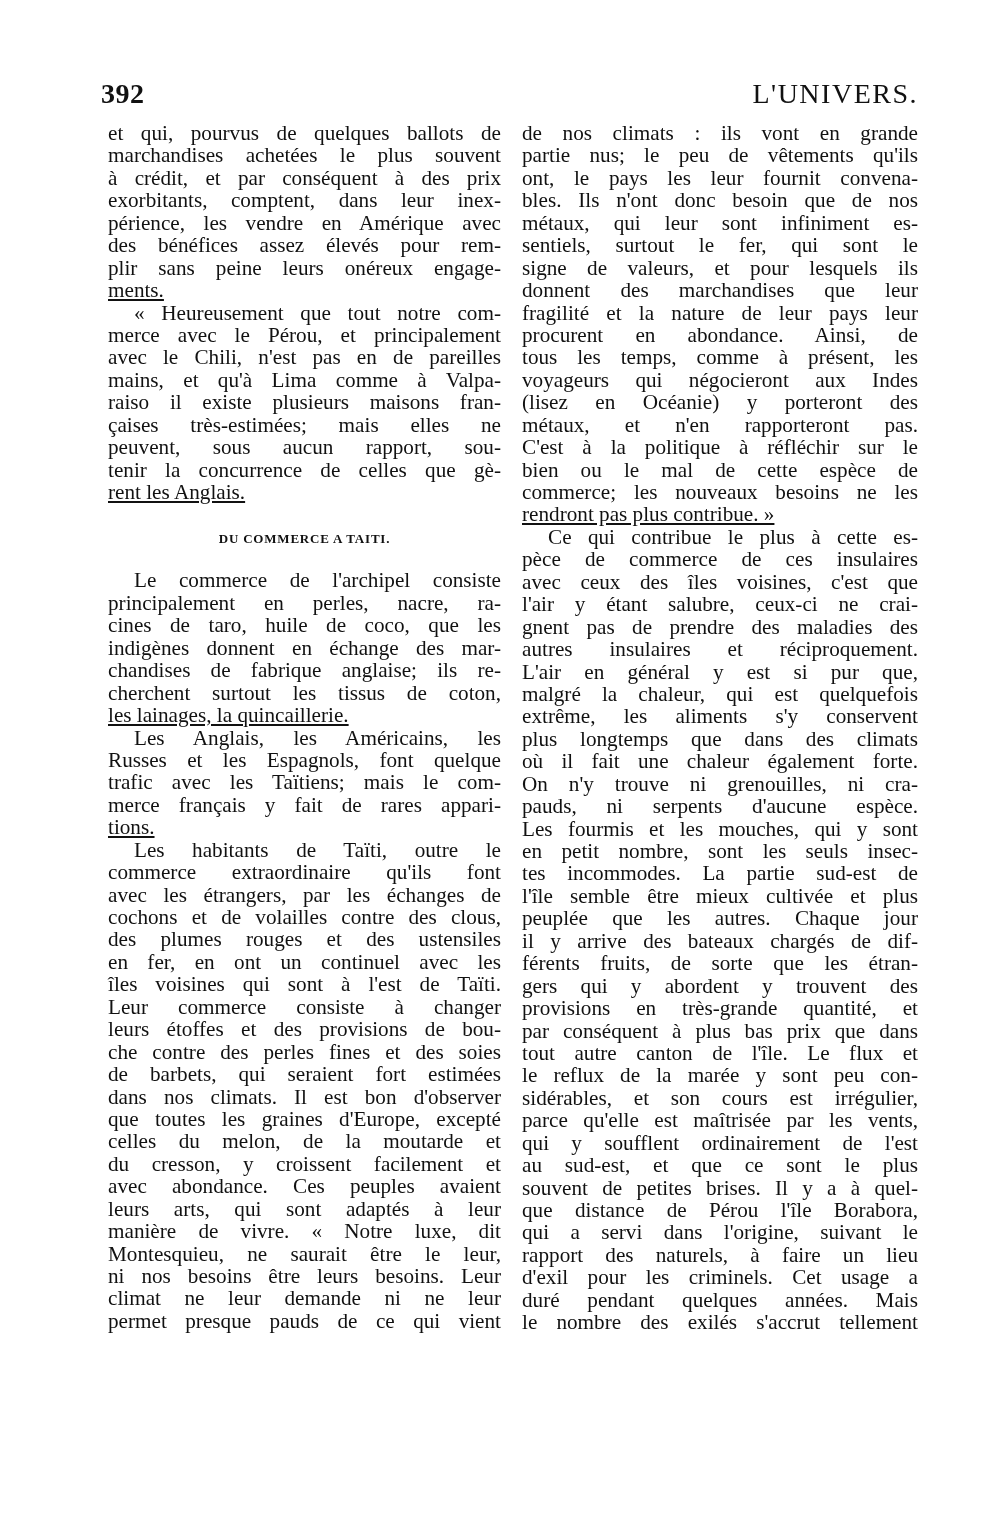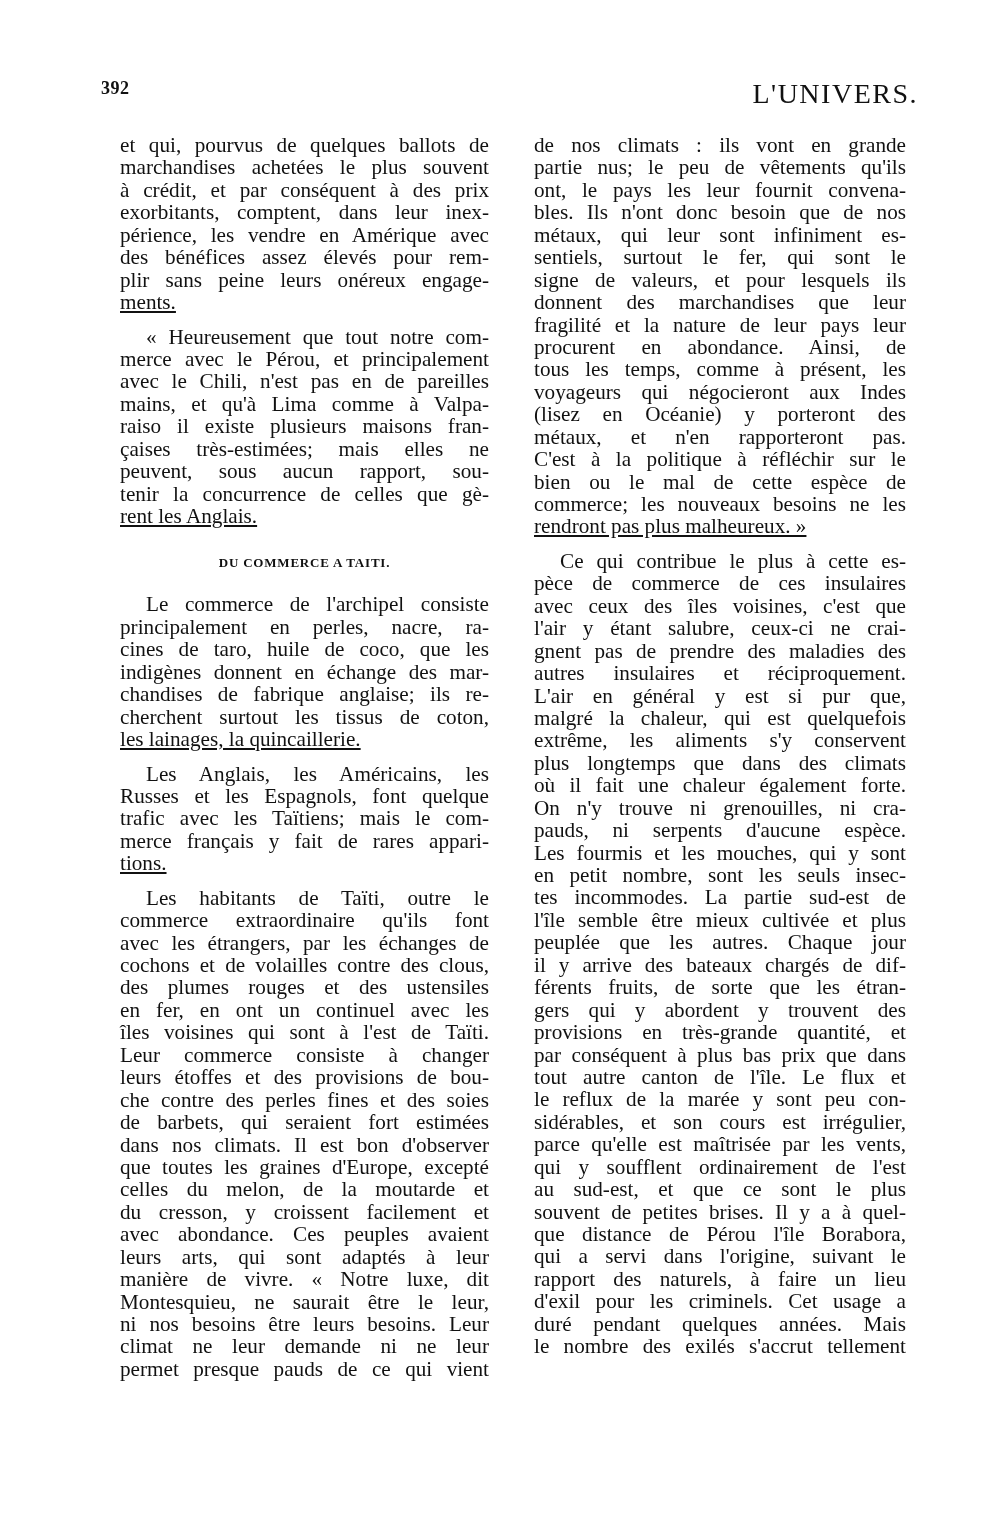--- a/index.html
+++ b/index.html
@@ -1,28 +1,28 @@
 <!DOCTYPE html>
 <html><head>
   <meta charset="utf-8">
   <style>
     html, body { margin: 0; padding: 0; background: #ffffff; }
     body { width: 1000px; height: 1513px; position: relative; overflow: hidden; color: #111; }
     .page { position: absolute; left: 0; top: 0; width: 1000px; height: 1513px; }
     .running-head { position: absolute; top: 78px; left: 101px; width: 817px; height: 30px; font-family: "Liberation Serif", "DejaVu Serif", serif; }
-    .page-number { position: absolute; left: 0; top: 0; font-weight: bold; font-size: 18px; letter-spacing: 0.5px; }
+    .page-number { position: absolute; left: 0; top: 0; font-weight: bold; font-size: 28px; letter-spacing: 0.5px; }
     .journal-title { position: absolute; left: 0; right: 0; top: 0; text-align: right; font-size: 28px; letter-spacing: 1.5px; padding-left: 10px; }
     .column { position: absolute; top: 122px; font-family: "Liberation Serif", "DejaVu Serif", serif; font-size: 21.2px; line-height: 22.45px; text-align: justify; }
     .col-left { left: 108px; width: 393px; }
     .col-right { left: 522px; width: 396px; }
     .line { display: block; white-space: nowrap; text-align: justify; text-align-last: justify; height: 22.45px; }
     .line.last { text-align-last: left; text-decoration: underline; }
     .line.indent { padding-left: 26px; }
     .section-heading { font-family: "Liberation Serif", "DejaVu Serif", serif; font-size: 13px; font-weight: bold; letter-spacing: 0.8px; text-align: center; margin: 28px 0 22px 0; height: 16px; line-height: 16px; }
-    .para { margin: 12px; }
+    .para { margin: 0; }
   </style>
 </head>
 <body>
 
 <div class="page">
   <div class="running-head">
     <span class="page-number">392</span>
     <span class="journal-title">L'UNIVERS.</span>
   </div>
 
@@ -103,21 +103,21 @@
         <span class="line">donnent des marchandises que leur</span>
         <span class="line">fragilité et la nature de leur pays leur</span>
         <span class="line">procurent en abondance. Ainsi, de</span>
         <span class="line">tous les temps, comme à présent, les</span>
         <span class="line">voyageurs qui négocieront aux Indes</span>
         <span class="line">(lisez en Océanie) y porteront des</span>
         <span class="line">métaux, et n'en rapporteront pas.</span>
         <span class="line">C'est à la politique à réfléchir sur le</span>
         <span class="line">bien ou le mal de cette espèce de</span>
         <span class="line">commerce; les nouveaux besoins ne les</span>
-        <span class="line last">rendront pas plus malheureux. »</span>
+        <span class="line last">rendront pas plus contribue. »</span>
       </div>
     <div class="para">
         <span class="line indent">Ce qui contribue le plus à cette es-</span>
         <span class="line">pèce de commerce de ces insulaires</span>
         <span class="line">avec ceux des îles voisines, c'est que</span>
         <span class="line">l'air y étant salubre, ceux-ci ne crai-</span>
         <span class="line">gnent pas de prendre des maladies des</span>
         <span class="line">autres insulaires et réciproquement.</span>
         <span class="line">L'air en général y est si pur que,</span>
         <span class="line">malgré la chaleur, qui est quelquefois</span>

